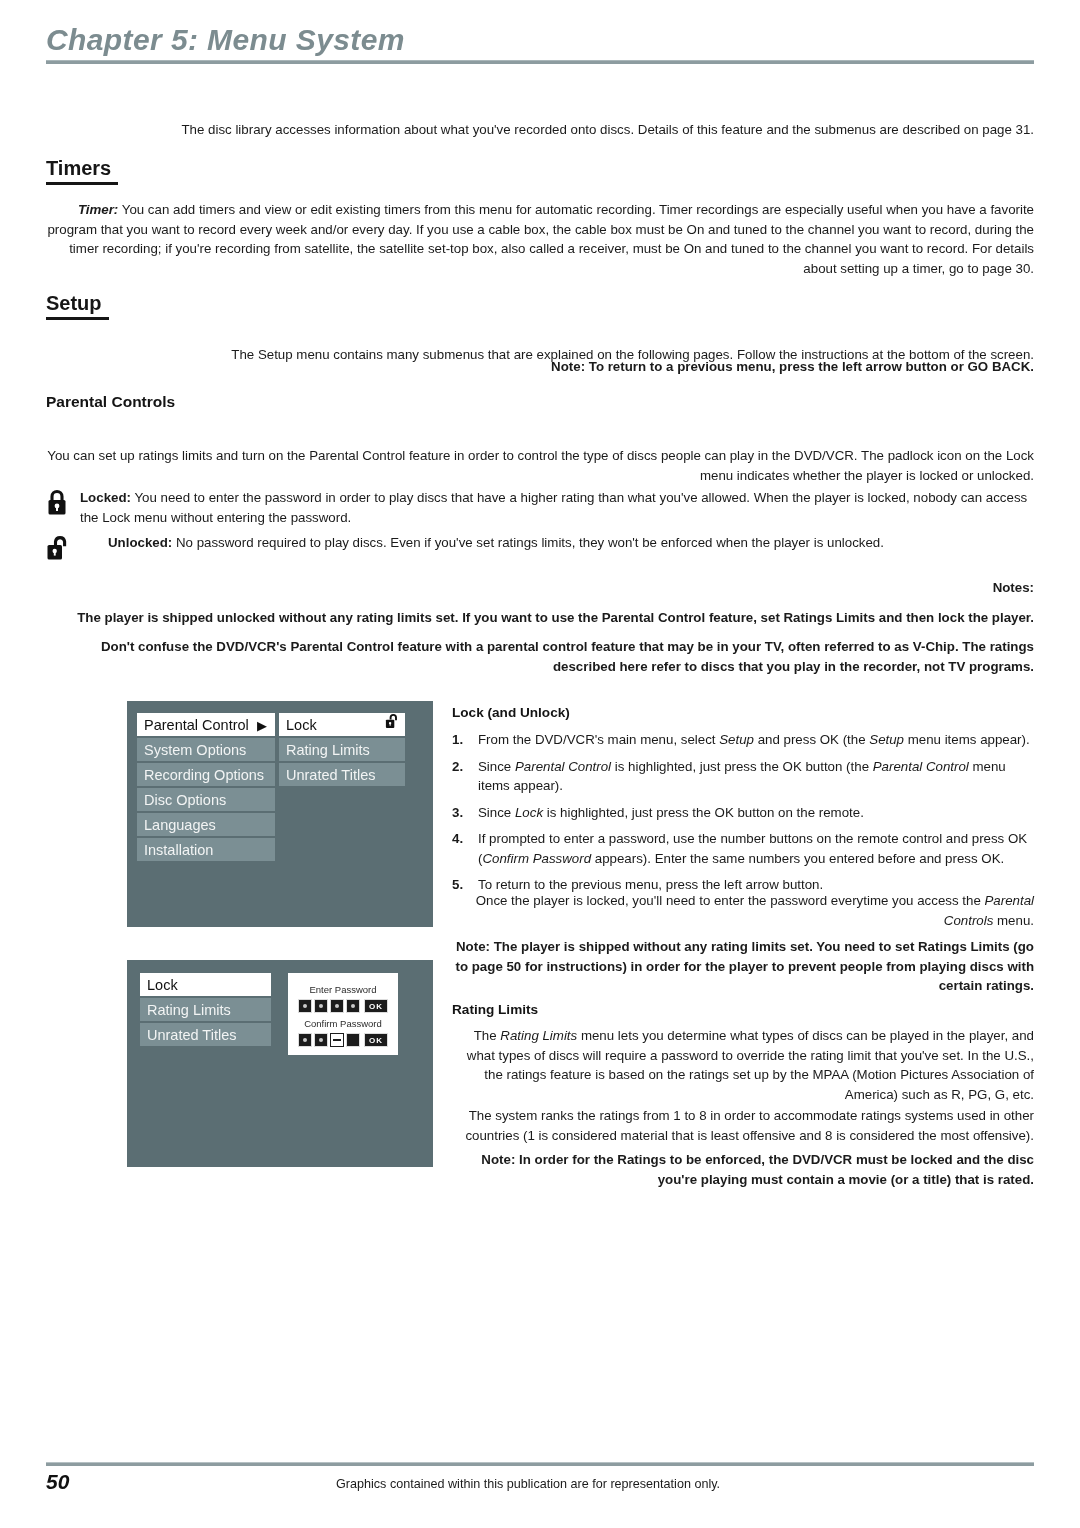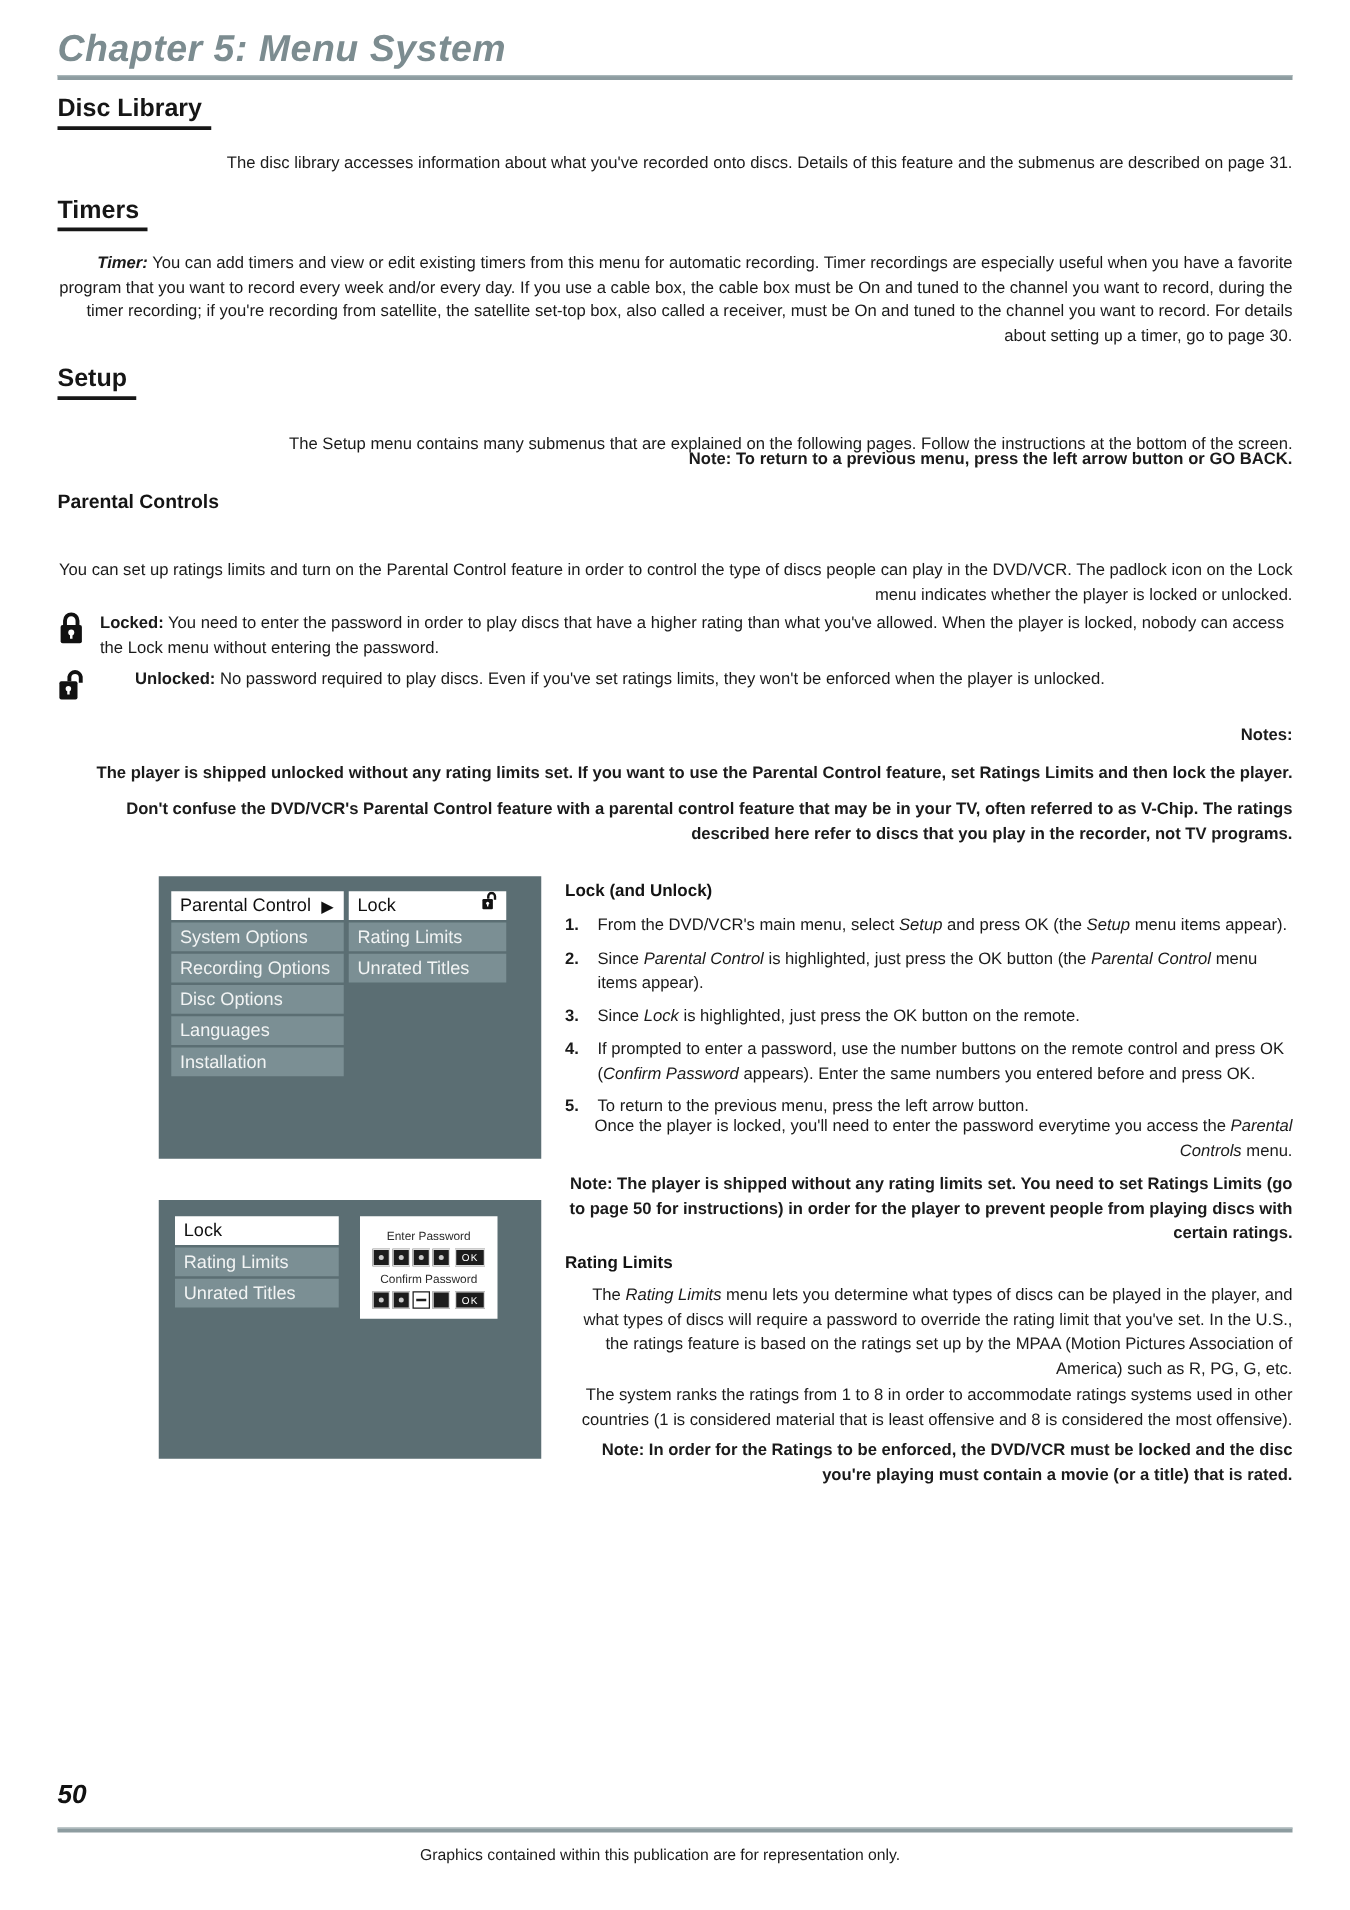--- a/index.html
+++ b/index.html
@@ -152,20 +152,21 @@
     line-height: 13px;
     margin-bottom: 3px;
     white-space: nowrap;
   }
   .pw-row {
     display: flex;
     justify-content: center;
     align-items: center;
     gap: 2px;
     margin-bottom: 4px;
+    font-weight: bold;
   }
   .pw-cell {
     width: 16px;
     height: 14px;
     background: #1c1c1c;
     border: 1.5px solid #dcdcdc;
     box-sizing: border-box;
     display: flex;
     align-items: center;
     justify-content: center;
@@ -240,21 +241,21 @@
     left: 46px;
     top: 1462px;
     width: 988px;
     height: 3px;
     background: #8d9ca0;
     border-top: 1px solid #b6c1c4;
   }
   .footer-page {
     position: absolute;
     left: 46px;
-    top: 1424px;
+    top: 1470px;
     font-size: 21px;
     font-weight: bold;
     font-style: italic;
     color: #111;
   }
   .footer-note {
     position: absolute;
     left: 336px;
     top: 1477px;
     font-size: 12.6px;
@@ -264,23 +265,20 @@
 </head>
 <body>
 
 <div class="page">
 
   <div class="chapter-header">
     <div class="chapter-title">Chapter 5: Menu System</div>
     <div class="chapter-rule"></div>
   </div>
 
-  <div class="col-left" style="top:76px;">
-    <h2 class="sec">Disc Library</h2>
-  </div>
   <div class="col-left" style="top:120px;">
     <p class="body">The disc library accesses information about what you've recorded onto discs. Details of this feature and the submenus are described on page 31.</p>
   </div>
 
   <div class="col-left" style="top:157px;">
     <h2 class="sec">Timers</h2>
   </div>
   <div class="col-left" style="top:200px;">
     <p class="body"><span class="bld ital">Timer:</span><span> You can add timers and view or edit existing timers from this menu for automatic recording. Timer recordings are especially useful when you have a favorite program that you want to record every week and/or every day. If you use a cable box, the cable box must be On and tuned to the channel you want to record, during the timer recording; if you're recording from satellite, the satellite set-top box, also called a receiver, must be On and tuned to the channel you want to record. For details about setting up a timer, go to page 30.</span></p>
   </div>

